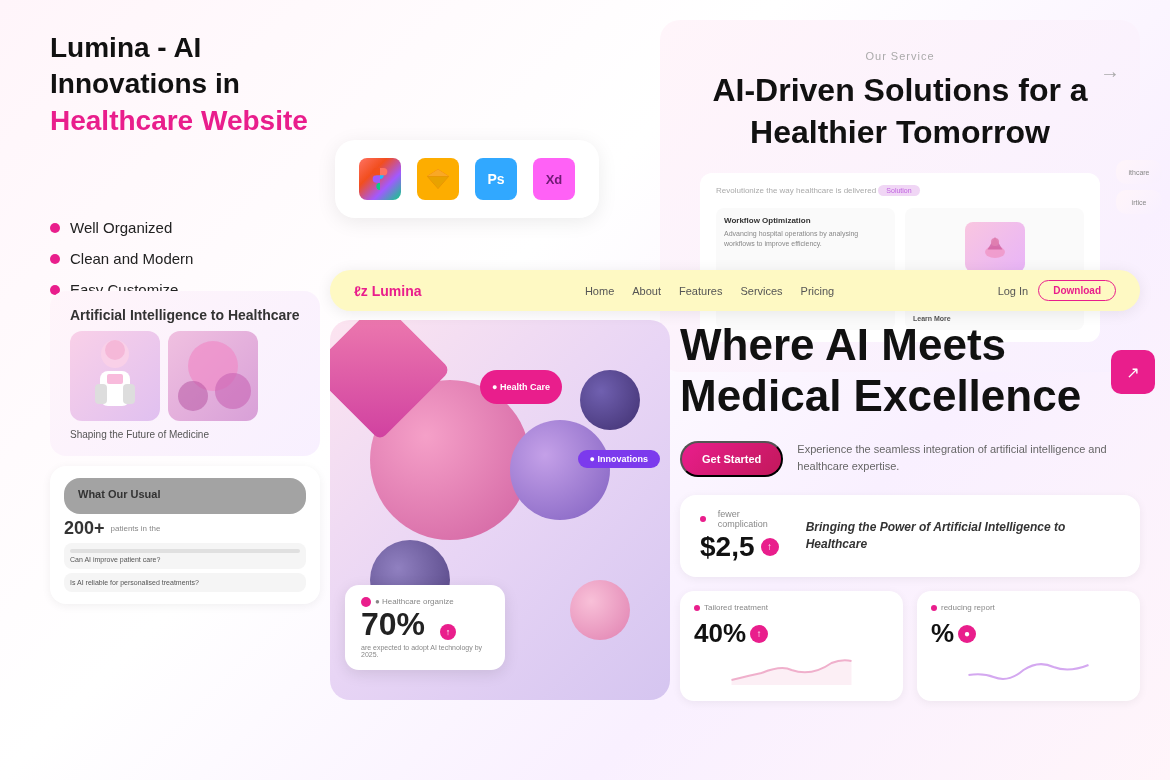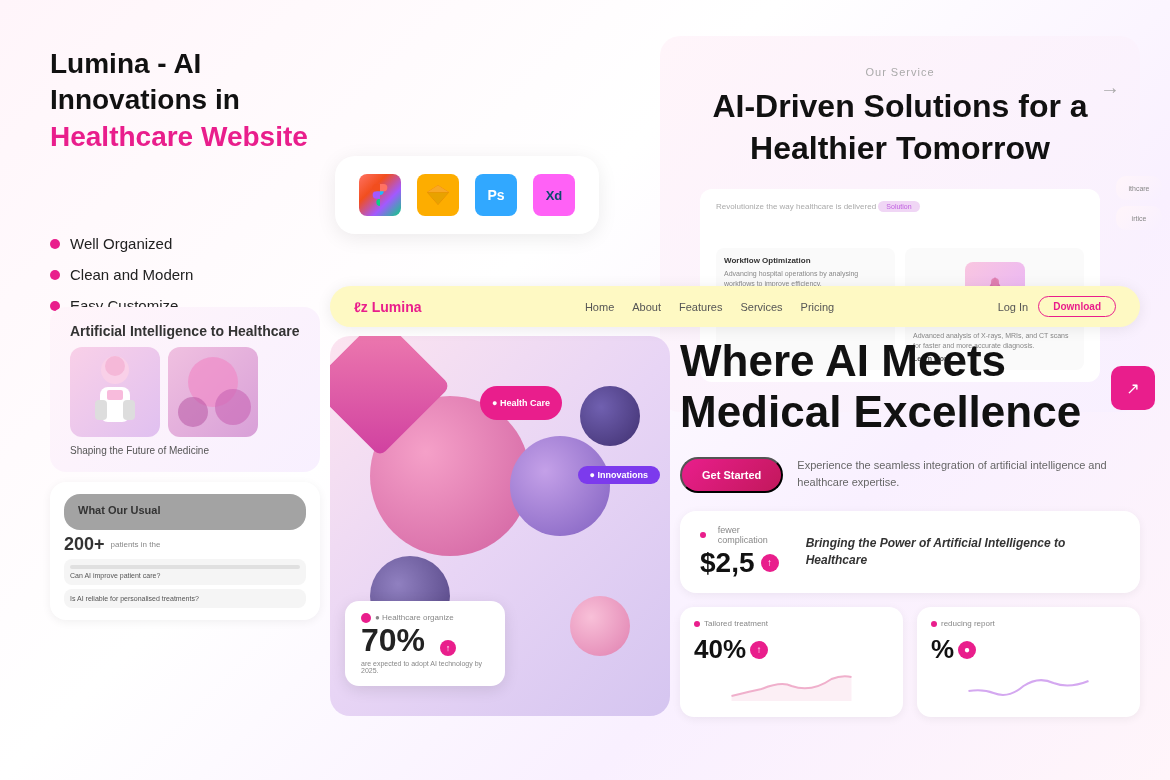--- a/index.html
+++ b/index.html
@@ -15,21 +15,21 @@
     
     .bg-gradient {
       position: absolute;
       top: 0; left: 0; right: 0; bottom: 0;
       background: linear-gradient(135deg, #fff5fa 0%, #fff 40%, #f9f0ff 70%, #fff5fa 100%);
       z-index: 0;
     }
 
     .content {
       position: absolute;
-      top: 16px; left: 0;
+      top: 0; left: 0;
       width: 1170px;
       height: 624px;
       z-index: 1;
     }
 
     
     .left-panel {
       position: absolute;
       top: 30px;
       left: 50px;
@@ -157,21 +157,20 @@
     .service-mini-cards {
       display: flex;
       gap: 10px;
     }
 
     .service-mini-card {
       flex: 1;
       background: #fafafa;
       border-radius: 8px;
       padding: 8px;
-      margin-top: 24px;
     }
 
     .service-mini-card h4 {
       font-size: 8px;
       font-weight: 700;
       color: #333;
       margin-bottom: 4px;
     }
 
     .service-mini-card p {
@@ -690,21 +689,21 @@
       <svg width="22" height="20" viewBox="0 0 100 88" fill="none">
         <path d="M50 0L0 32L50 88L100 32Z" fill="#EA6C00"></path>
         <path d="M50 0L0 32H100Z" fill="#F9A825"></path>
         <path d="M0 32L50 88L100 32Z" fill="#E8A200"></path>
       </svg>
     </div>
     <div class="tool-icon ps-icon">
       <span style="color:#fff; font-weight:800; font-size:14px;">Ps</span>
     </div>
     <div class="tool-icon xd-icon">
-      <span style="color:#0c4a6e; font-weight:800; font-size:13px;">Xd</span>
+      <span style="color:#701a75; font-weight:800; font-size:13px;">Xd</span>
     </div>
   </div>
 
   <div class="service-card">
     <div class="service-label">Our Service</div>
     <div class="service-title">AI-Driven Solutions for a Healthier Tomorrow</div>
     <span class="service-arrow">→</span>
 
     <div class="service-mini-ui">
       <div class="service-mini-header">

